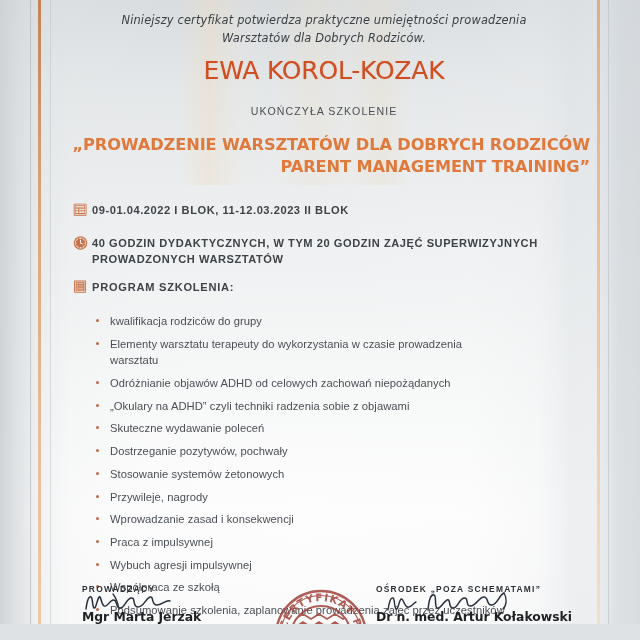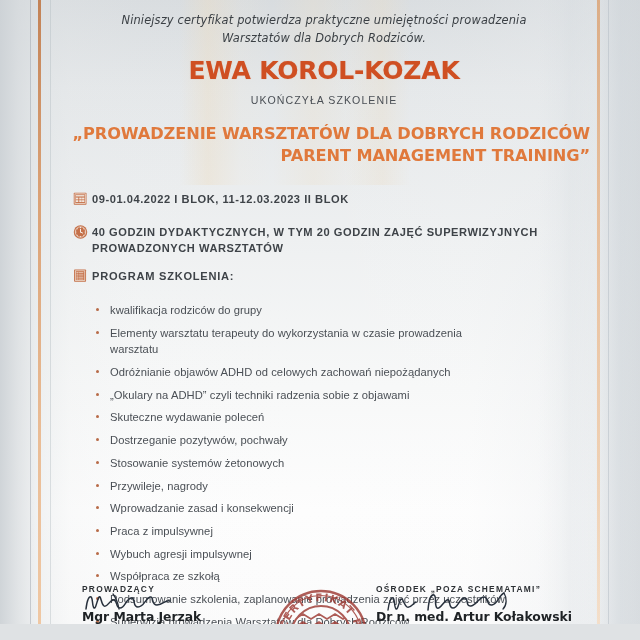--- a/index.html
+++ b/index.html
@@ -98,29 +98,29 @@
     line-height: 1.55;
     color: #3b4045;
     letter-spacing: .15px;
   }
   .intro .l2 { display: block; }
 
   .recipient {
     margin-top: 9px;
     text-align: center;
     font-family: "DejaVu Sans", sans-serif;
-    font-weight: bold;
+    font-weight: normal;
     font-size: 25px;
     letter-spacing: -0.2px;
     color: #cf4f22;
     text-shadow: 0 0 1px rgba(207,79,34,.35);
   }
 
   .completed {
-    margin-top: 9px;
+    margin-top: 20px;
     text-align: center;
     font-size: 10.6px;
     letter-spacing: 1.05px;
     color: #4a4f55;
   }
 
   .course-title {
     margin-top: 17px;
     text-align: right;
     font-family: "DejaVu Sans", sans-serif;

